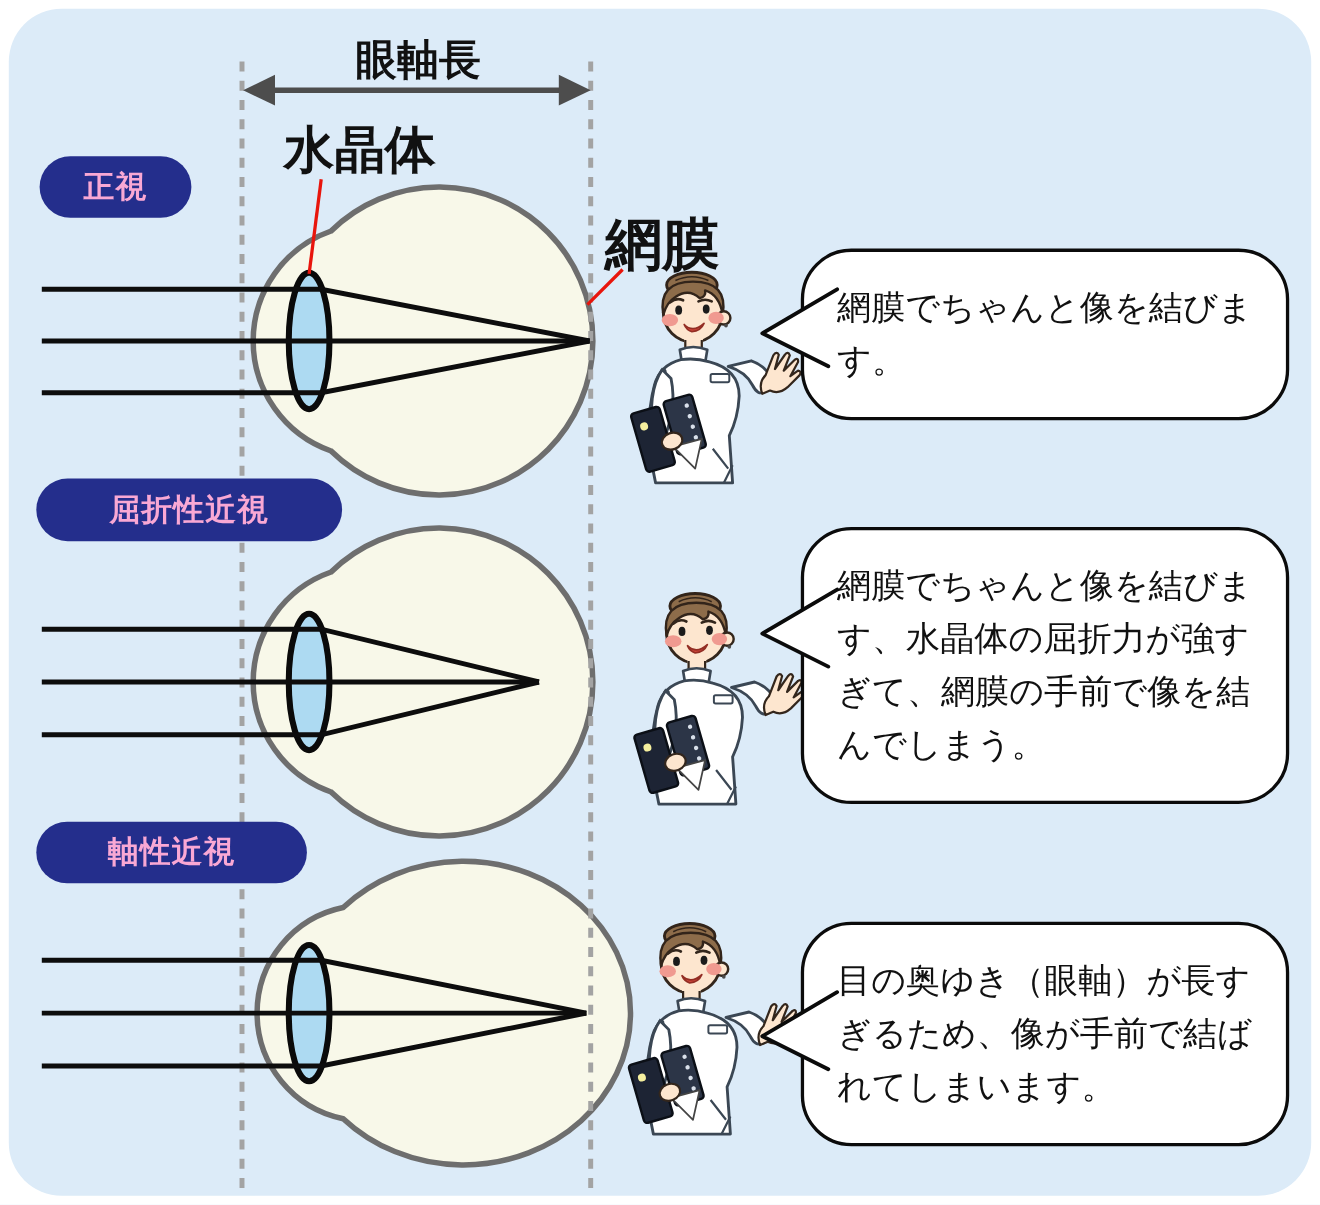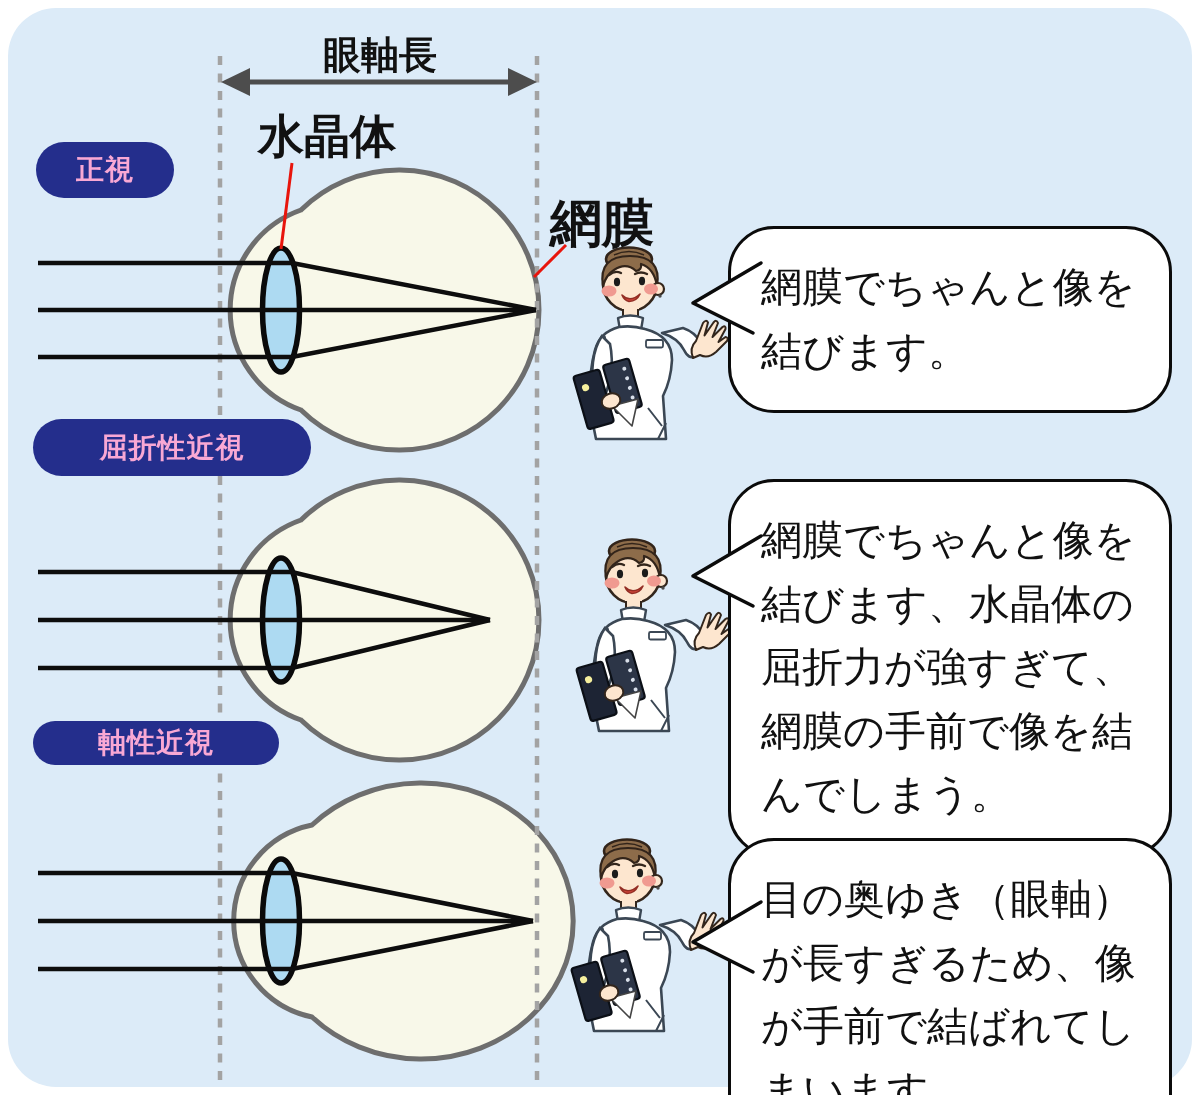--- a/index.html
+++ b/index.html
@@ -7,25 +7,25 @@
           font-family:"Liberation Sans","DejaVu Sans",sans-serif;color:#1a1a1a;}
   #panel{position:absolute;left:8px;top:8px;right:8px;bottom:8px;background:#dcebf8;border-radius:48px;}
   #gfx{position:absolute;left:0;top:0;}
   .label{position:absolute;font-weight:bold;color:#111;line-height:1.15;white-space:nowrap;}
   .measure-label{left:280px;top:34px;width:200px;text-align:center;font-size:38px;}
   .lens-label{left:258px;top:110px;font-size:46px;}
   .retina-label{left:550px;top:194px;font-size:52px;}
   .badge{position:absolute;background:#242e8c;color:#f9a8d4;font-weight:bold;font-size:28px;
          display:flex;align-items:center;justify-content:center;border-radius:29px;letter-spacing:1px;}
   .badge1{left:36px;top:142px;width:138px;height:56px;}
-  .badge2{left:33px;top:419px;width:278px;height:57px;}
-  .badge3{left:33px;top:721px;width:246px;height:44px;}
+  .badge2{left:33px;top:435px;width:278px;height:57px;}
+  .badge3{left:33px;top:747px;width:246px;height:56px;}
   .bubble{position:absolute;left:728px;width:444px;background:#ffffff;border:3.5px solid #0b0b0b;
           border-radius:46px;padding:27px 30px;box-sizing:border-box;}
-  .bubble-text{font-size:41px;line-height:1.55;color:#111;font-weight:500;letter-spacing:0;}
+  .bubble-text{font-size:31px;line-height:1.55;color:#111;font-weight:500;letter-spacing:0;}
   .bubble1{top:226px;}
   .bubble2{top:479px;}
   .bubble3{top:838px;}
   .tail{position:absolute;left:-44px;width:80px;height:80px;}
   .tail1{top:28px;} .tail2{top:48px;} .tail3{top:55px;}
 </style>
 </head>
 <body>
 
 <div id="canvas">

